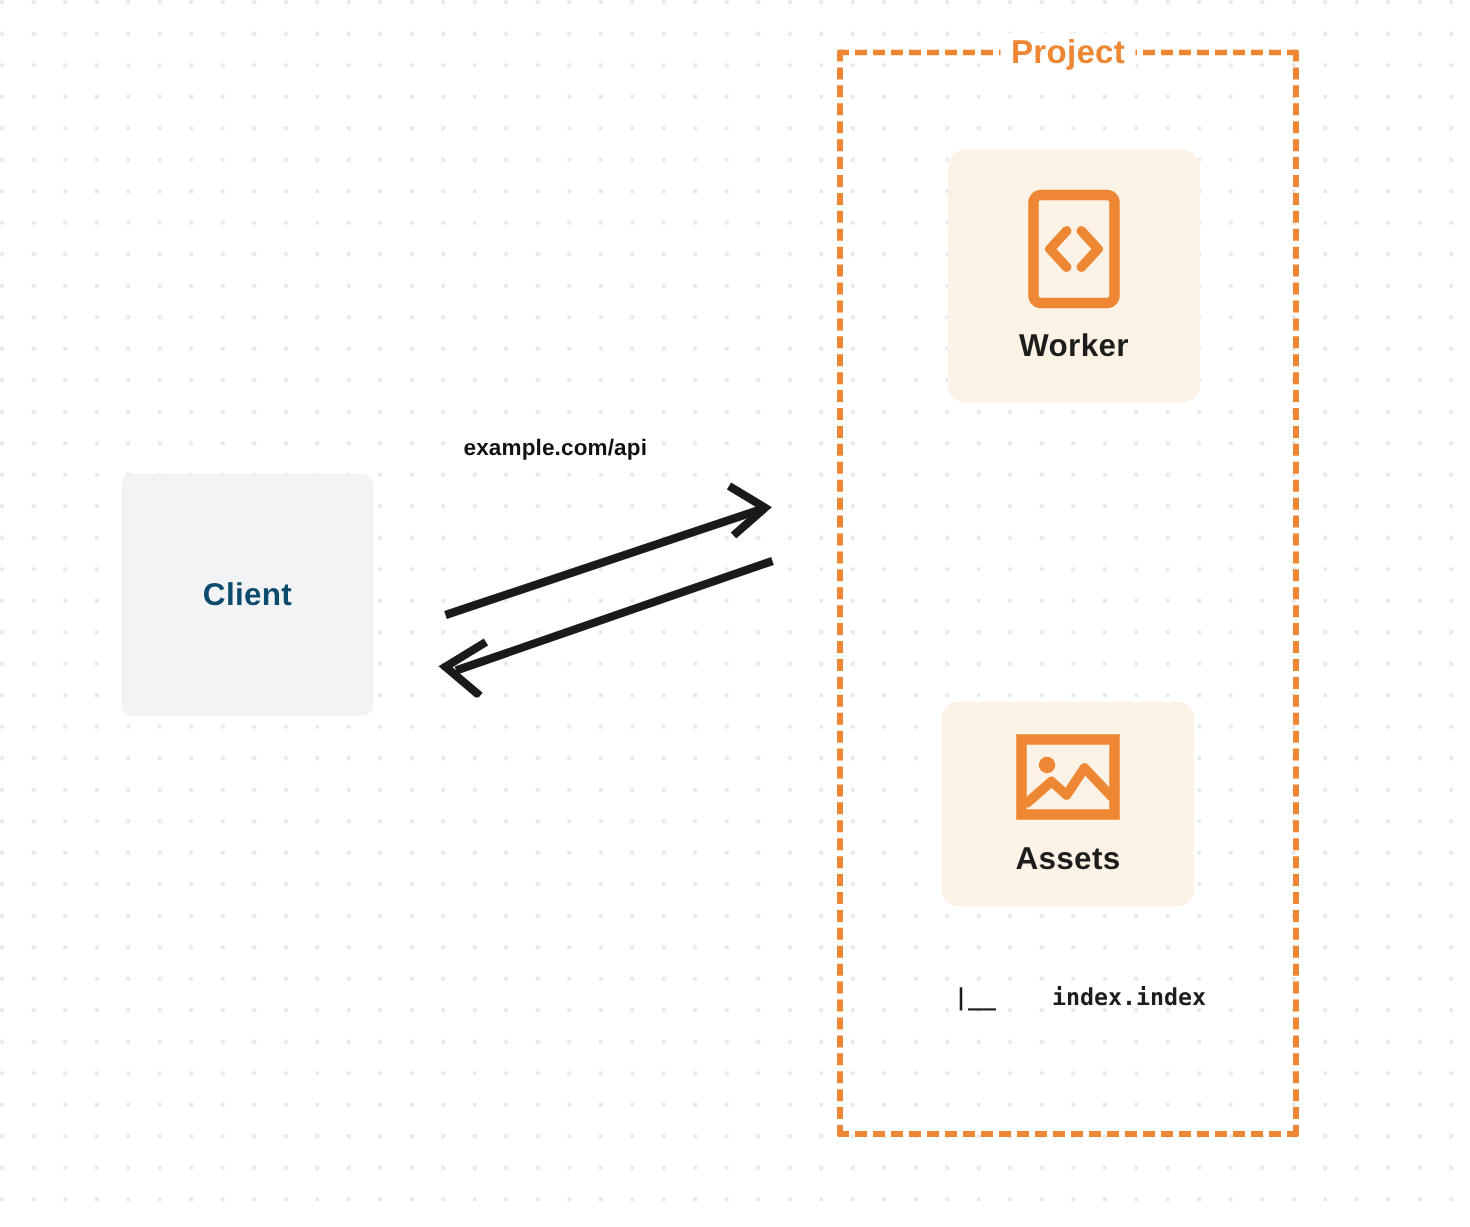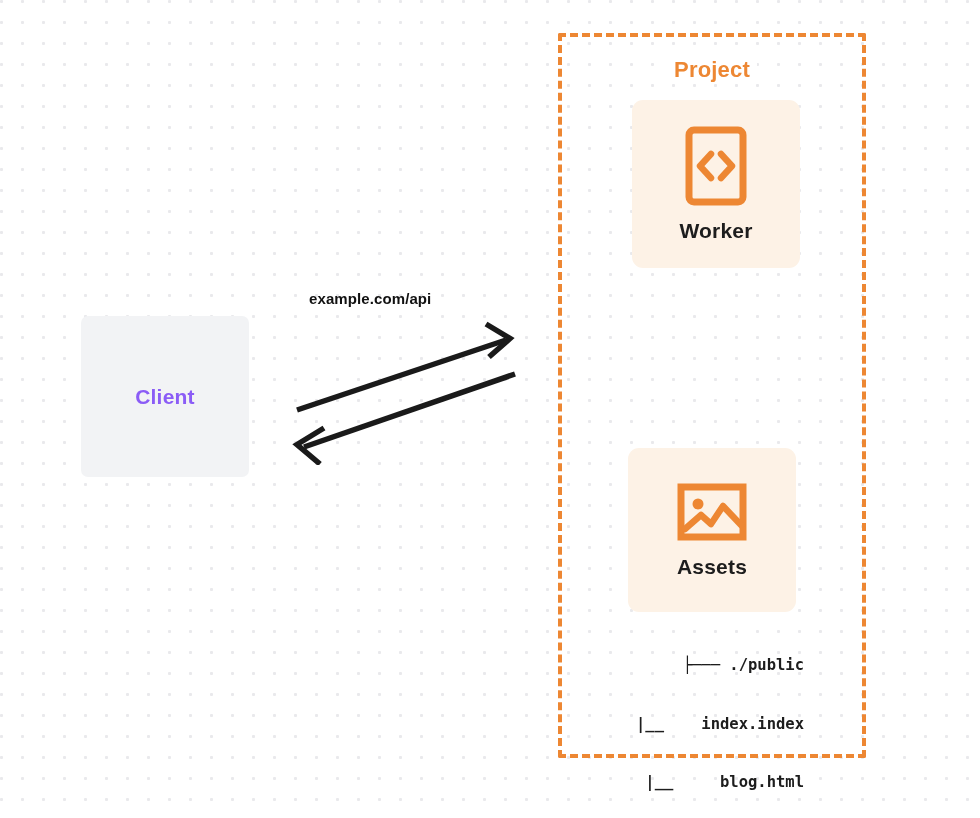--- a/index.html
+++ b/index.html
@@ -33,21 +33,21 @@
     height: 161px;
     background: #f2f3f5;
     border-radius: 7px;
     display: flex;
     align-items: center;
     justify-content: center;
   }
   #client-node .node-label {
     font-size: 21px;
     font-weight: bold;
-    color: #8b5cf6;
+    color: #0c4a6e;
     letter-spacing: 0.2px;
   }
 
   
   #connector-group {
     position: absolute;
     left: 270px;
     top: 315px;
     width: 260px;
     height: 150px;
@@ -82,44 +82,43 @@
     left: 50%;
     top: -15px;
     transform: translateX(-50%);
     background: #ffffff;
     padding: 0 7px;
     font-size: 22px;
     font-weight: bold;
     color: #ed8733;
     letter-spacing: 0.2px;
     white-space: nowrap;
-    margin-top: 35px;
   }
 
   
   .orange-card {
     position: absolute;
     background: #fdf2e6;
     border-radius: 11px;
     display: flex;
     flex-direction: column;
     align-items: center;
     justify-content: center;
   }
   #worker-card {
     left: 632px;
     top: 100px;
     width: 168px;
     height: 168px;
   }
   #assets-card {
     left: 628px;
-    top: 448px;
+    top: 468px;
     width: 168px;
-    height: 164px;
+    height: 136px;
   }
   .orange-card .card-icon {
     margin-bottom: 13px;
     line-height: 0;
   }
   .orange-card .card-label {
     font-size: 21px;
     font-weight: bold;
     color: #1d1d1d;
     letter-spacing: 0.2px;
@@ -185,19 +184,17 @@
       <svg width="70" height="60" viewBox="0 0 70 60" xmlns="http://www.w3.org/2000/svg">
         <rect x="4" y="5" width="62" height="50" fill="none" stroke="#ed8733" stroke-width="7"></rect>
         <circle cx="21" cy="22" r="5.5" fill="#ed8733"></circle>
         <polyline points="8,47 24,33 34,42 46,24 64,43" fill="none" stroke="#ed8733" stroke-width="6.5" stroke-linecap="round" stroke-linejoin="round"></polyline>
       </svg>
     </div>
     <span class="card-label">Assets</span>
   </div>
 
   <div id="file-tree">
-    <span class="tree-line">├─── ./public</span>
     <span class="tree-line">|__    index.index</span>
-    <span class="tree-line">|__     blog.html</span>
     
   </div>
 
 </div>
 
 </body></html>

